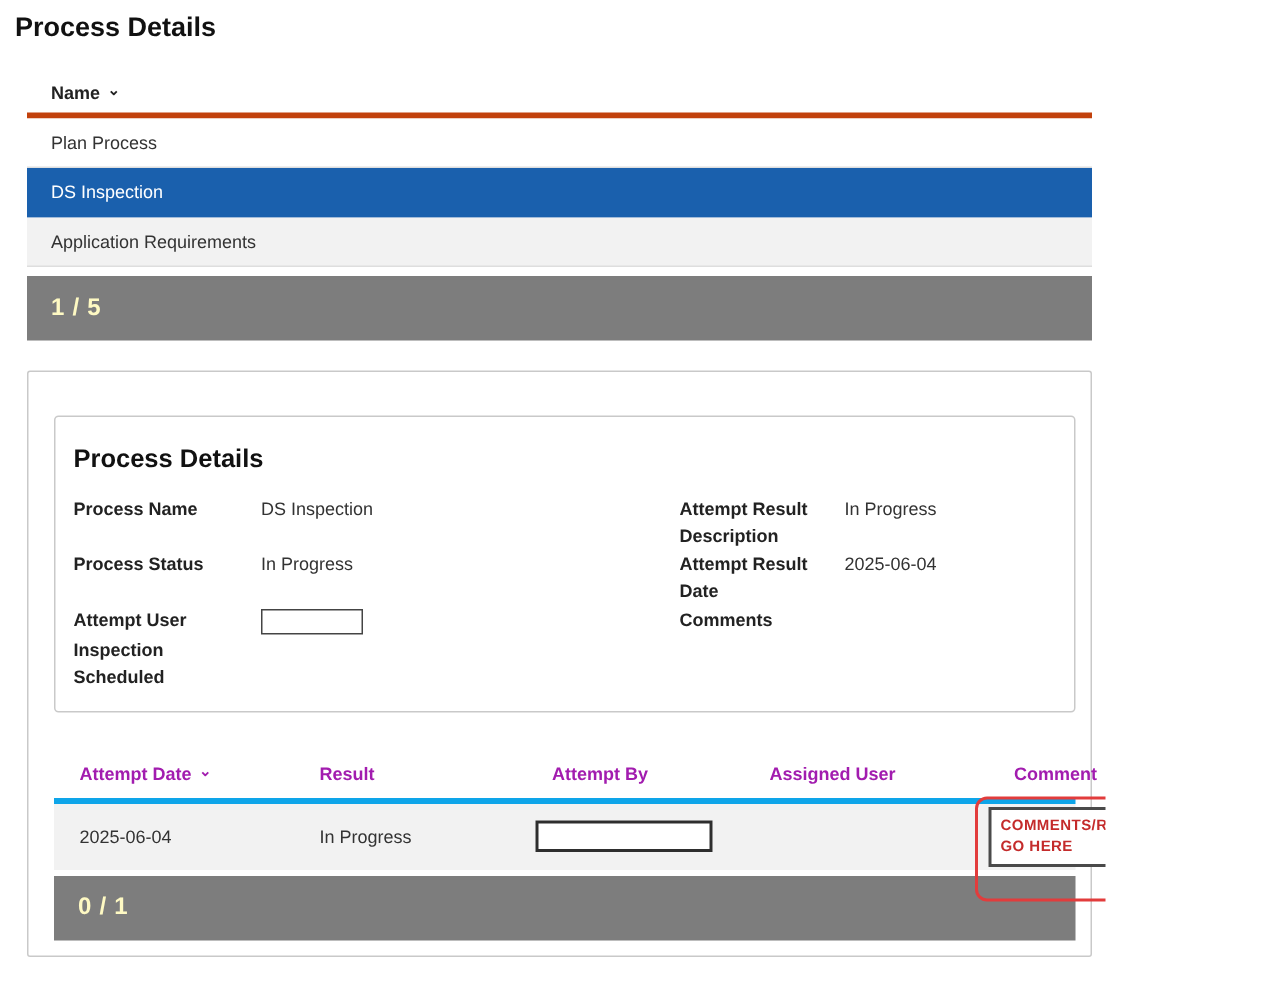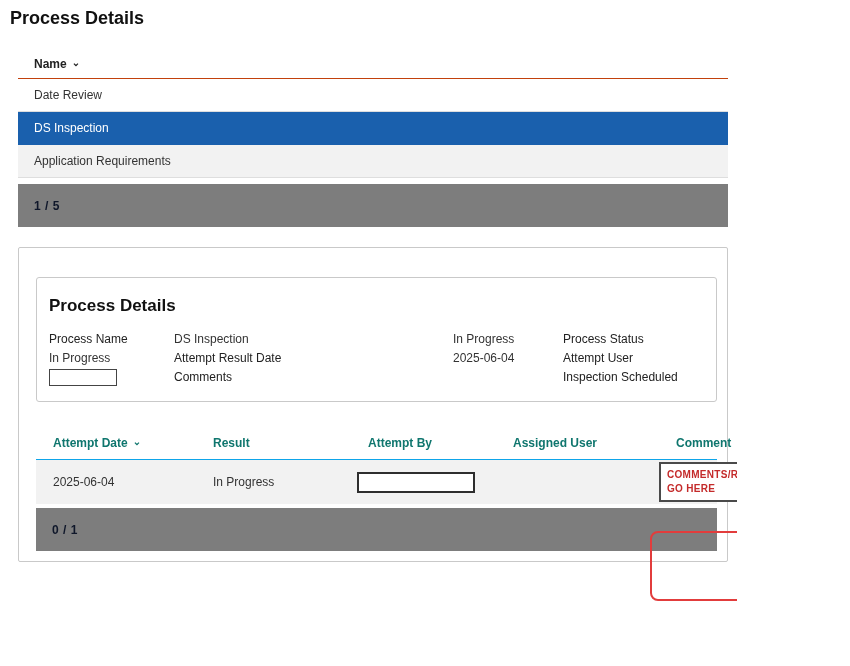--- a/index.html
+++ b/index.html
@@ -6,52 +6,52 @@
   html, body { background: #fff; }
   body { font-family: "Liberation Sans", sans-serif; font-size: 12px; color: #222; }
 
   .page { position: relative; width: 737px; height: 666px; background: #fff; overflow: hidden; }
 
   .page-title { font-size: 18px; font-weight: 700; color: #111; padding: 8px 0 0 10px; line-height: 21px; }
 
   
   .process-list { margin: 20px 9px 0 18px; }
   .list-header { height: 30px; display: flex; align-items: center; padding-left: 16px;
-                 font-weight: 700; font-size: 12px; color: #222; border-bottom: 1px solid #c2410c; }
+                 font-weight: 700; font-size: 12px; color: #222; border-bottom: 4px solid #c2410c; }
   .col-label { display: inline-flex; align-items: center; cursor: pointer; }
   .chev { font-size: 10px; margin-left: 5px; color: inherit; line-height: 1; position: relative; top: -1px; }
 
   .list-row { height: 33px; display: flex; align-items: center; padding-left: 16px;
               font-size: 12px; color: #333; background: #fff; border-bottom: 1px solid #dedede; cursor: pointer; }
   .list-row.alt { background: var(--row-alt, #f2f2f2); }
   .list-row.selected { background: var(--selected-row, #1a60ad); color: #fff;
                        border-bottom-color: var(--selected-row, #1a60ad); }
 
-  .pager { height: 43px; margin-top: 6px; background: var(--pager-bar, #7d7d7d); color: #0f172a;
-           font-weight: 700; font-size: 12px; letter-spacing: 0.5px;
+  .pager { height: 43px; margin-top: 6px; background: var(--pager-bar, #7d7d7d); color: #fef9c3;
+           font-weight: 700; font-size: 16px; letter-spacing: 0.5px;
            display: flex; align-items: center; padding-left: 16px; }
 
   
   .outer-panel { margin: 20px 9px 0 18px; border: 1px solid #c9c9c9; border-radius: 2px;
                  padding: 29px 10px 10px 17px; background: #fff; }
 
   .inner-card { border: 1px solid #c9c9c9; border-radius: 3px; padding: 18px 12px 14px 12px; background: #fff; }
   .card-title { font-size: 17px; font-weight: 700; color: #111; margin-bottom: 14px; }
 
   .fields { display: grid; grid-template-columns: 125px 279px 110px 1fr;
             row-gap: 1px; line-height: 18px; align-items: start; font-size: 12px; }
-  .f-label { font-weight: 400; color: #222; padding-right: 8px; }
+  .f-label { font-weight: 700; color: #222; padding-right: 8px; }
   .f-value { color: #333; }
   .small-input { width: 68px; height: 17px; border: 1px solid #444; background: #fff;
                  font-family: "Liberation Sans", sans-serif; font-size: 11px; padding: 0 3px; }
 
   
   .attempts { margin-top: 28px; }
   .at-header { display: grid; grid-template-columns: 160px 155px 145px 163px 1fr;
-               font-weight: 700; color: #0f766e; padding: 6px 0 9px 0; border-bottom: 1px solid #0ea5e9; }
+               font-weight: 700; color: #a21caf; padding: 6px 0 9px 0; border-bottom: 4px solid #0ea5e9; }
   .at-col { padding-left: 17px; display: flex; align-items: center; }
   .at-row { display: grid; grid-template-columns: 160px 155px 145px 163px 1fr;
             background: var(--row-alt, #f2f2f2); min-height: 38px; align-items: center; padding: 2px 0; }
   .at-cell { padding-left: 17px; color: #333; }
   .at-cell.cell-input { padding-left: 6px; }
   .at-cell.cell-comment { padding-left: 0; }
 
   .big-input { width: 118px; height: 21px; border: 2px solid #2e2e2e; background: #fff;
                font-family: "Liberation Sans", sans-serif; font-size: 11px; padding: 0 3px; }
 
@@ -75,21 +75,21 @@
 
   <div class="process-list">
     <div class="list-header">
       <span class="col-label">
         <span>Name</span>
         <span class="chev">⌄</span>
       </span>
     </div>
 
     <div class="list-row">
-      <span>Date Review</span>
+      <span>Plan Process</span>
     </div>
     <div class="list-row selected">
       <span>DS Inspection</span>
     </div>
     <div class="list-row alt">
       <span>Application Requirements</span>
     </div>
 
     <div class="pager">
       <span>1 / 5</span>
@@ -98,20 +98,21 @@
 
   <div class="outer-panel">
 
     <div class="inner-card">
       <div class="card-title">Process Details</div>
 
       <div class="fields">
 
         <div class="f-label">Process Name</div>
         <div class="f-value">DS Inspection</div>
+        <div class="f-label">Attempt Result Description</div>
         <div class="f-value">In Progress</div>
 
         <div class="f-label">Process Status</div>
         <div class="f-value">In Progress</div>
         <div class="f-label">Attempt Result Date</div>
         <div class="f-value">2025-06-04</div>
 
         <div class="f-label">Attempt User</div>
         <div class="f-value">
           <input class="small-input" type="text" value="" style="">

